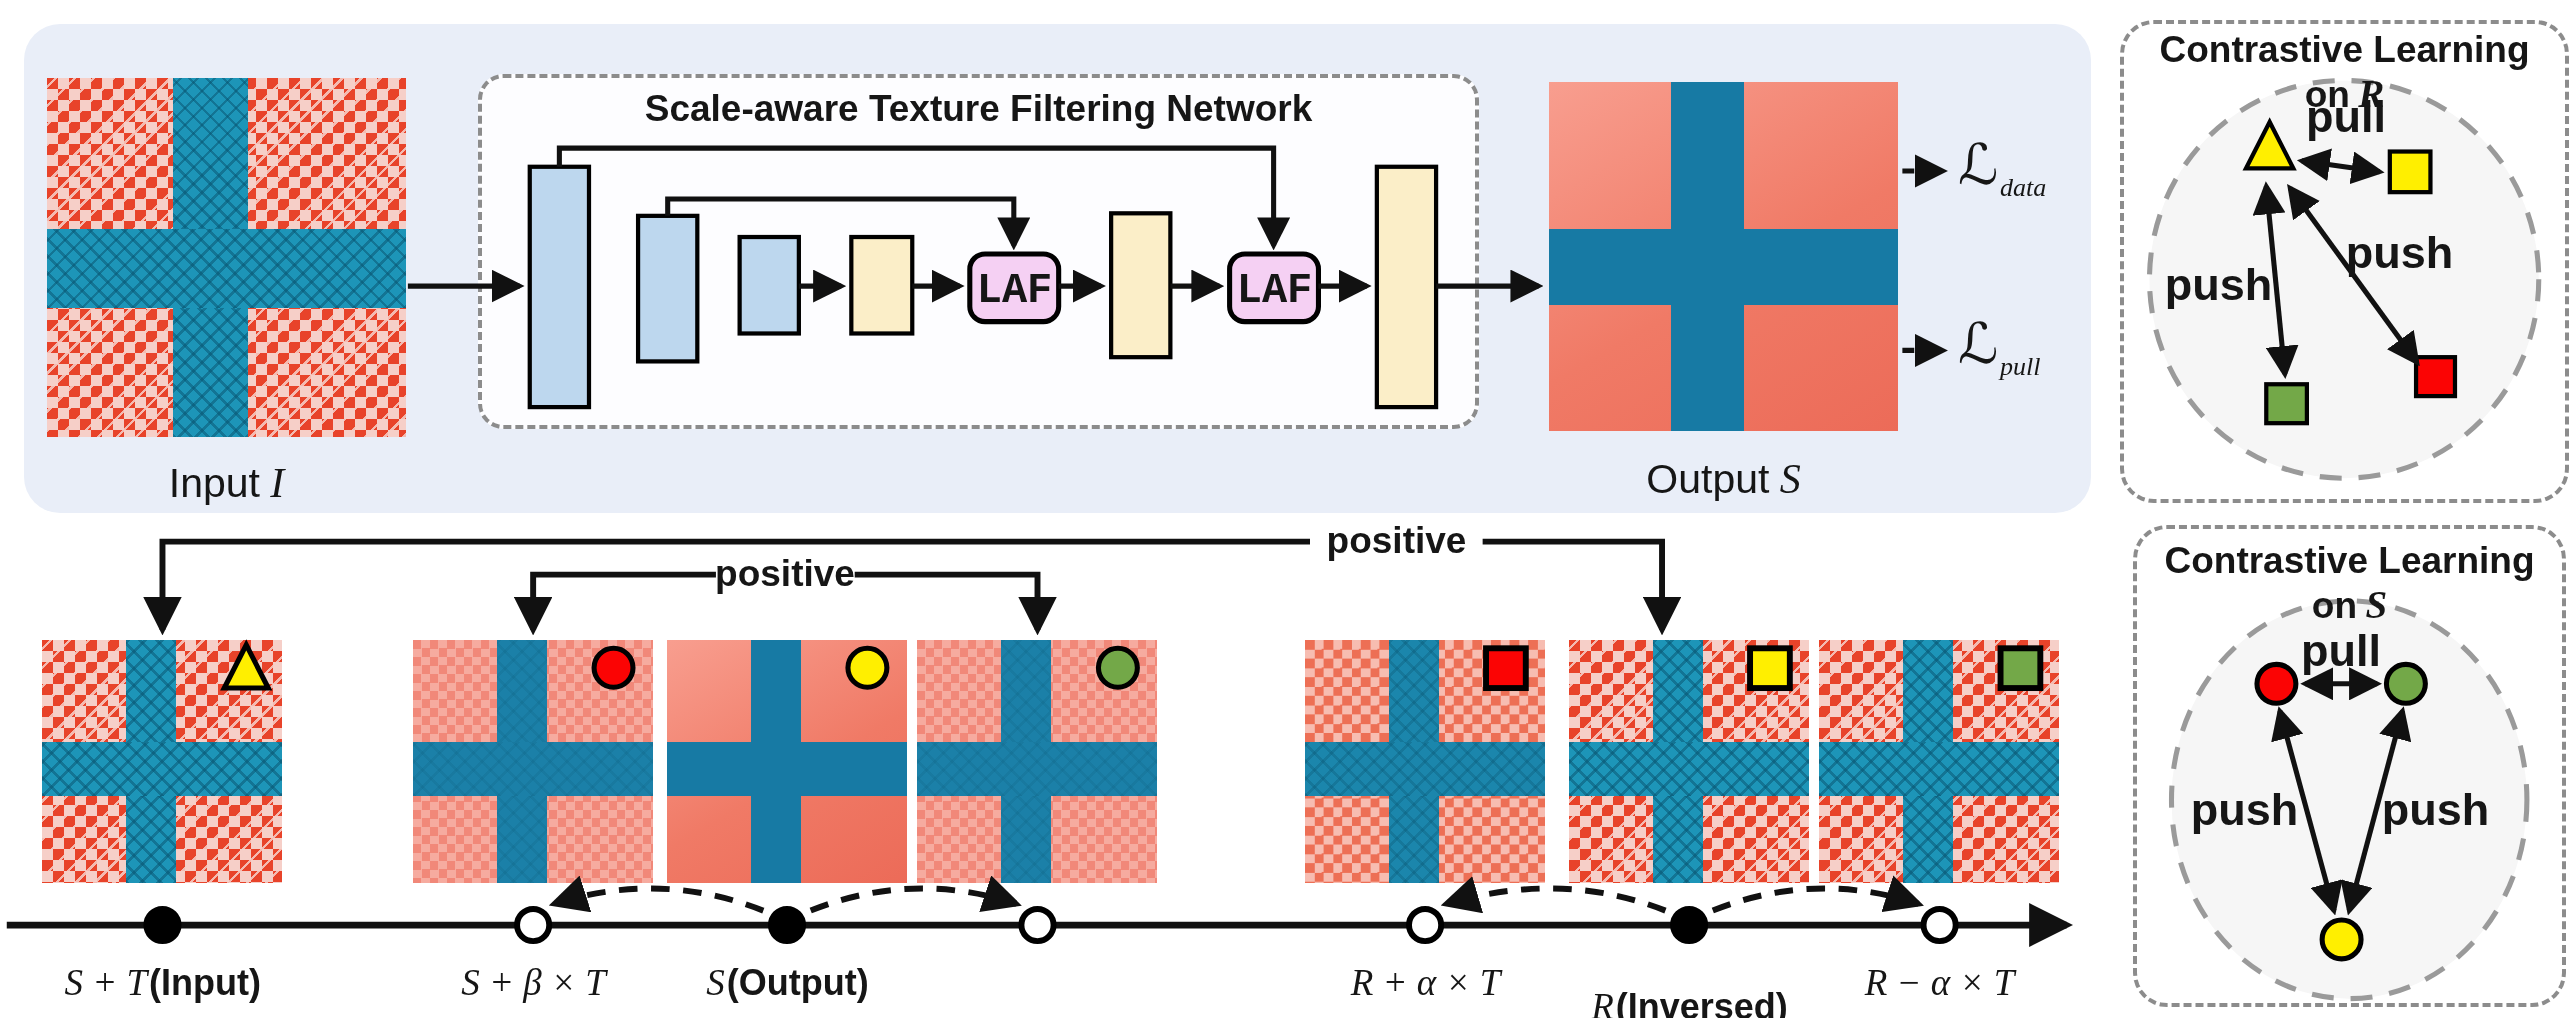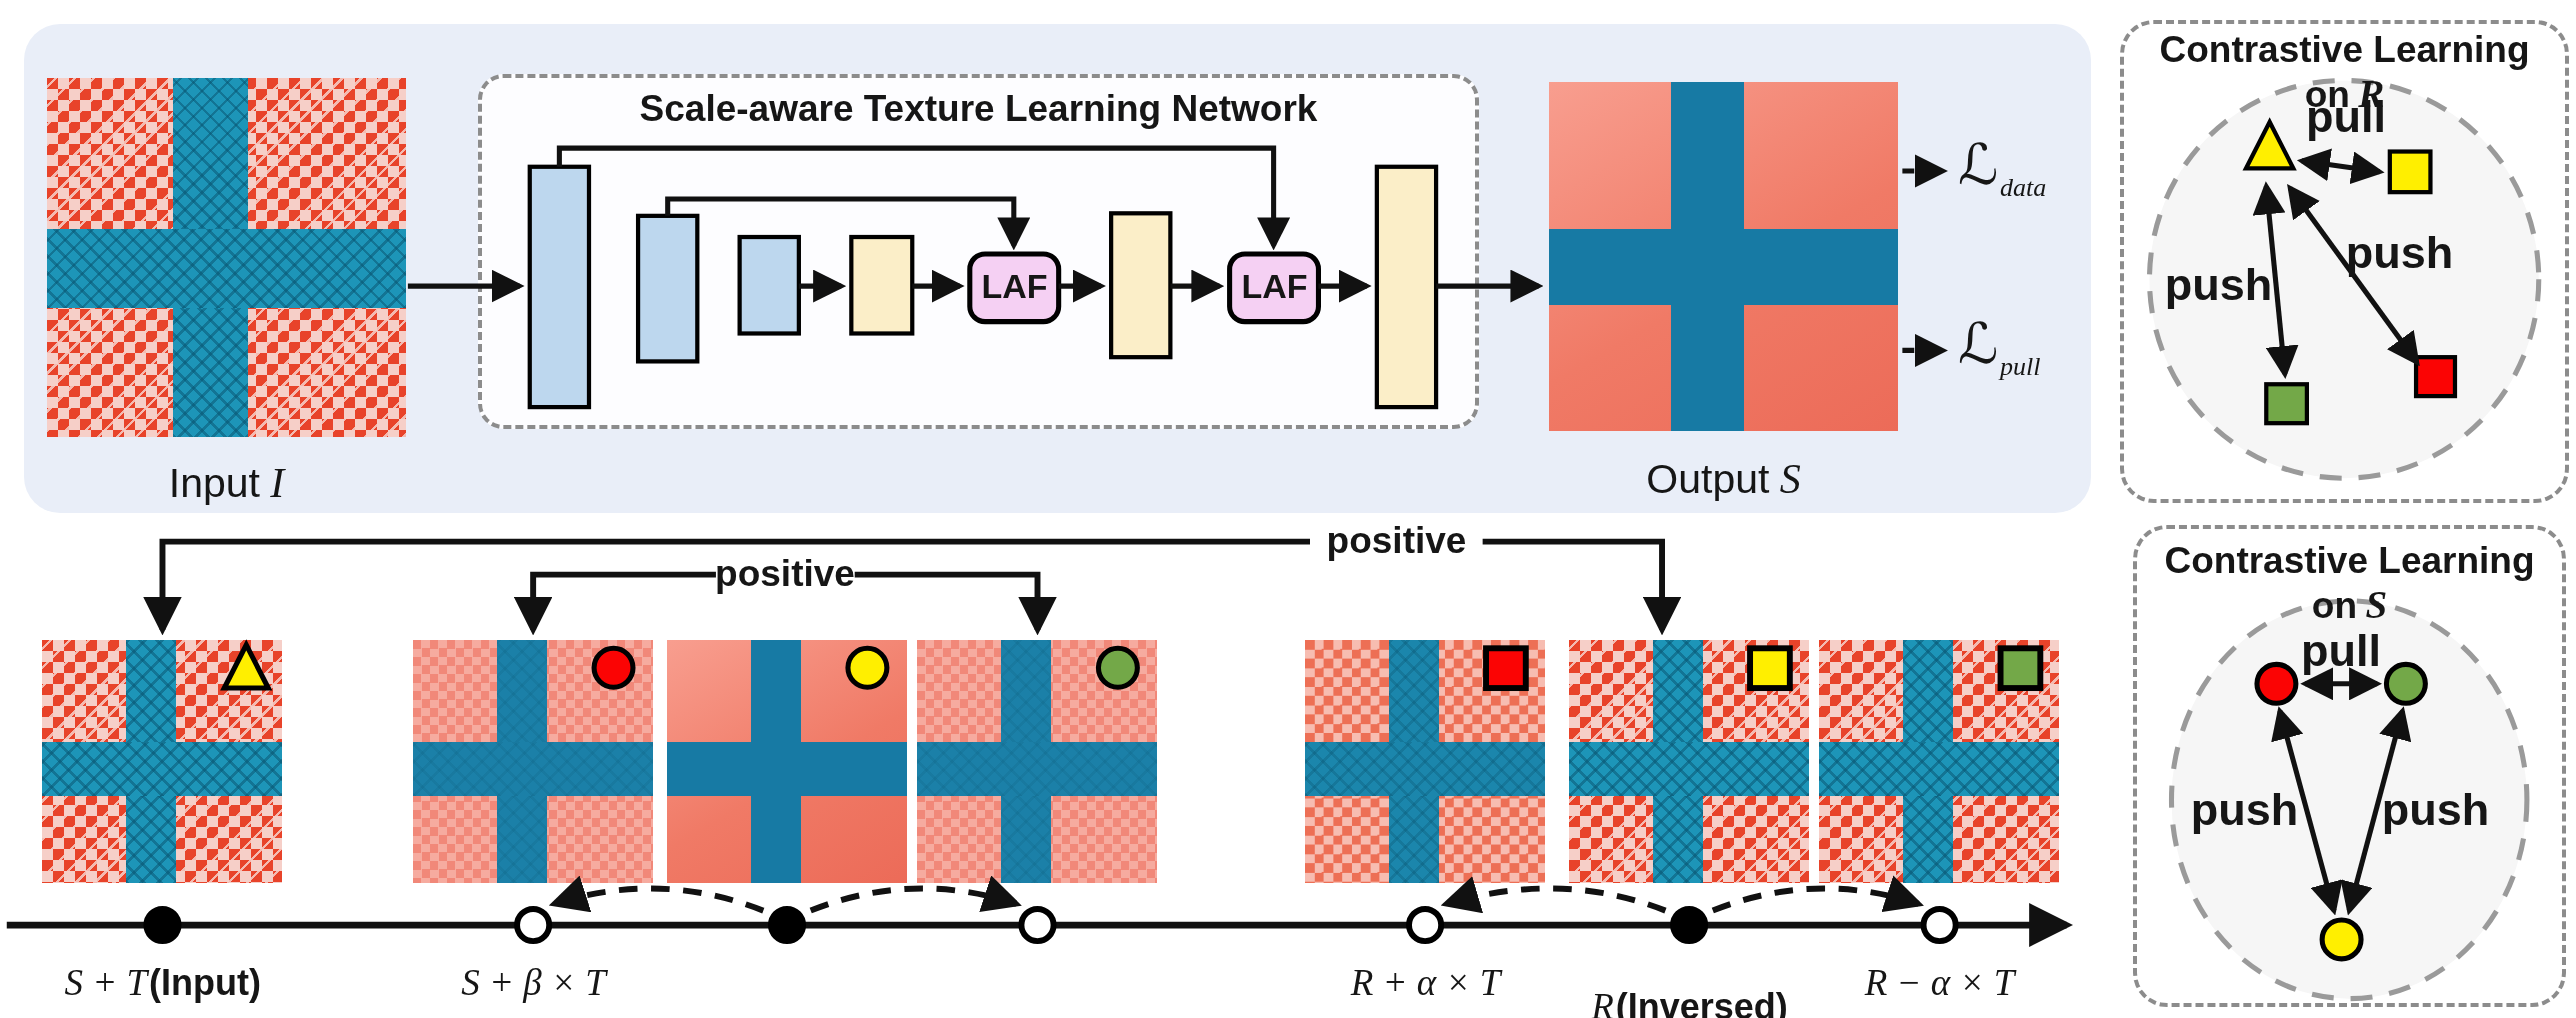--- a/index.html
+++ b/index.html
@@ -34,21 +34,21 @@
     background-image:repeating-linear-gradient(45deg,rgba(9,84,112,.3) 0 2.5px,transparent 2.5px 12px),
                      repeating-linear-gradient(-45deg,rgba(9,84,112,.3) 0 2.5px,transparent 2.5px 12px);}
   .teal-faint{background-color:#1b80a8;
     background-image:repeating-linear-gradient(45deg,rgba(9,84,112,.15) 0 2.5px,transparent 2.5px 12px),
                      repeating-linear-gradient(-45deg,rgba(9,84,112,.15) 0 2.5px,transparent 2.5px 12px);}
   .teal-smooth{background:#177aa4;}
   
   .cap{font-size:41px;text-align:center;}
   .math{font-family:"Liberation Serif",serif;font-style:italic;}
   .cap .math{margin-left:10.2px;font-size:42px;}
-  .laf-label{width:89px;text-align:center;font-size:34px;font-weight:600;}
+  .laf-label{width:89px;text-align:center;font-size:42px;font-weight:600;font-family:Liberation Mono, monospace;}
   .loss{font-family:"Liberation Serif",serif;font-style:italic;}
   .lsym{font-size:56px;font-family:"DejaVu Serif","DejaVu Sans",serif;font-style:italic;}
   .lsub{font-size:26px;position:relative;top:12px;margin-left:1.7px;}
   .panel{background:#ffffff;border:4.2px dashed #8c8c8c;border-radius:34px;box-sizing:border-box;}
   .panel-title{text-align:center;font-size:37px;font-weight:600;}
   .panel-title .math{font-size:39px;margin-left:8.5px;}
   .small-lab{font-size:45px;text-align:center;font-weight:600;}
   .pos-lab{font-size:37px;text-align:center;font-weight:600;}
   .axis-lab{font-size:36px;text-align:center;white-space:nowrap;}
   .axis-lab .math{font-size:37px;}
@@ -175,21 +175,21 @@
 
     <ellipse cx="2776" cy="945" rx="210" ry="235" stroke="#9a9a9a" stroke-width="6" stroke-dasharray="26 20" fill="#f6f6f6"></ellipse>
     <circle cx="2690" cy="808" r="23" stroke="#000" stroke-width="6" fill="#fb0404"></circle>
     <circle cx="2843" cy="808" r="23" stroke="#000" stroke-width="6" fill="#73a848"></circle>
     <circle cx="2767" cy="1110" r="23" stroke="#000" stroke-width="6" fill="#ffef00"></circle>
     <path d="M2724,808 L2809,808" stroke="#111" stroke-width="6" marker-start="url(#ah)" marker-end="url(#ah)"></path>
     <path d="M2694,840 L2758,1076" stroke="#111" stroke-width="6" marker-start="url(#ah)" marker-end="url(#ah)"></path>
     <path d="M2839,840 L2776,1076" stroke="#111" stroke-width="6" marker-start="url(#ah)" marker-end="url(#ah)"></path>
   </svg>
 
-  <div class="abs net-title">Scale-aware Texture Learning Network</div>
+  <div class="abs net-title">Scale-aware Texture Filtering Network</div>
 
   <div class="abs laf-label" style="left:970px;top:267px;">LAF</div>
   <div class="abs laf-label" style="left:1230px;top:267px;">LAF</div>
 
   <div class="abs cap" style="left:47px;top:459px;width:359px;">
     <span>Input</span><span class="math">I</span>
   </div>
   <div class="abs cap" style="left:1549px;top:455px;width:349px;">
     <span>Output</span><span class="math">S</span>
   </div>
@@ -217,20 +217,23 @@
 
   <div class="abs pos-lab" style="left:1299px;top:520px;width:195px;">positive</div>
   <div class="abs pos-lab" style="left:713px;top:553px;width:144px;">positive</div>
 
   <div class="abs axis-lab" style="left:10.2px;top:961px;width:305px;">
     <span class="math">S + T</span><span class="note">(Input)</span>
   </div>
   <div class="abs axis-lab" style="left:381px;top:961px;width:305px;">
     <span class="math">S + β × T</span>
   </div>
+  <div class="abs axis-lab" style="left:635px;top:961px;width:305px;">
+    <span class="math">S</span><span class="note">(Output)</span>
+  </div>
   <div class="abs axis-lab" style="left:1273px;top:961px;width:305px;">
     <span class="math">R + α × T</span>
   </div>
   <div class="abs axis-lab" style="left:1537px;top:985px;width:305px;">
     <span class="math">R</span><span class="note">(Inversed)</span>
   </div>
   <div class="abs axis-lab" style="left:1787px;top:961px;width:305px;">
     <span class="math">R − α × T</span>
   </div>
 

